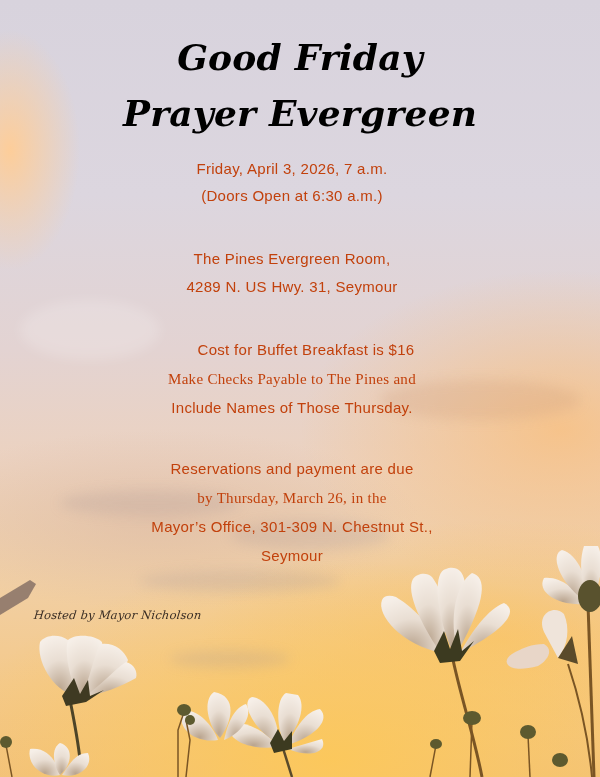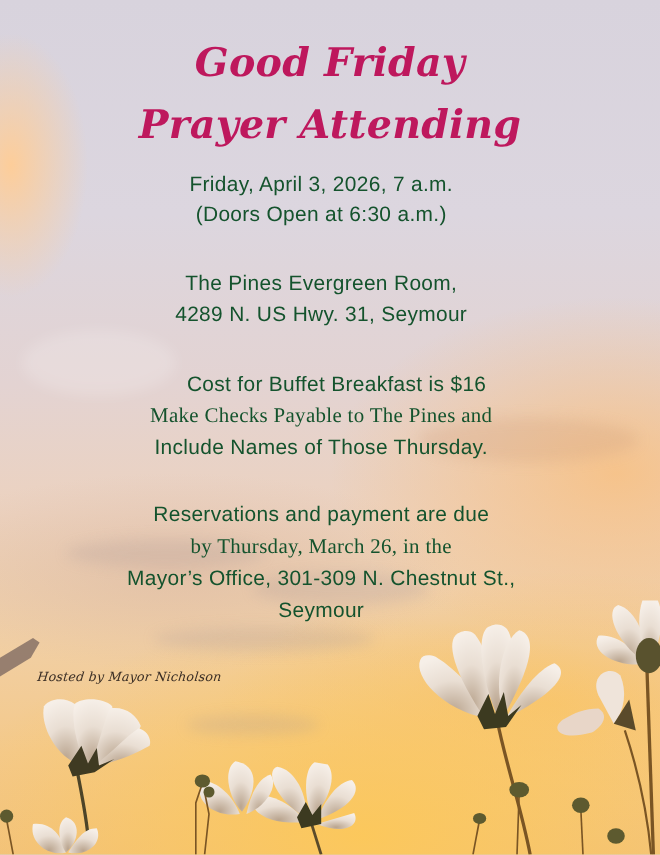--- a/index.html
+++ b/index.html
@@ -25,29 +25,29 @@
       filter: blur(6px);
     }
     .content {
       position: absolute; left: 0; right: 0; top: 0;
       text-align: center; color: #3b2e1f;
     }
     .title {
       font-family: "DejaVu Serif", serif;
       font-style: italic; font-weight: bold;
       font-size: 36px; line-height: 48px; letter-spacing: 0.2px;
-      color: #be185d;
+      color: #000000;
     }
     .title-line1 { position: absolute; left: 0; right: 0; top: 33px; }
     .title-line2 { position: absolute; left: 0; right: 0; top: 89px; }
     .body-line {
       position: absolute; left: 0; right: 16px;
       font-family: "Liberation Sans", sans-serif;
-      font-size: 19px; line-height: 26px; letter-spacing: 0.3px;
-      color: #14532d;
+      font-size: 15px; line-height: 26px; letter-spacing: 0.3px;
+      color: #c2410c;
     }
     .host {
       position: absolute; left: 34px; top: 608px;
       font-family: "DejaVu Serif", serif; font-style: italic;
       font-size: 11.5px; color: #3a2e25; letter-spacing: 0.2px;
       transform: skewX(-6deg);
     }
     svg.flowers { position: absolute; left: 0; top: 0; }
   </style>
 </head>
@@ -139,21 +139,21 @@
       <ellipse cx="528" cy="732" rx="8" ry="7"></ellipse>
       <ellipse cx="436" cy="744" rx="6" ry="5"></ellipse>
       <ellipse cx="6" cy="742" rx="6" ry="6"></ellipse>
       <ellipse cx="560" cy="760" rx="8" ry="7"></ellipse>
     </g>
   </svg>
 </div>
 
 <div class="content">
   <div class="title title-line1">Good Friday</div>
-  <div class="title title-line2">Prayer Attending</div>
+  <div class="title title-line2">Prayer Evergreen</div>
 
   <div class="body-line" style="top:156px;">Friday, April 3, 2026, 7 a.m.</div>
   <div class="body-line" style="top:183px;">(Doors Open at 6:30 a.m.)</div>
 
   <div class="body-line" style="top:246px;">The Pines Evergreen Room,</div>
   <div class="body-line" style="top:274px;">4289 N. US Hwy. 31, Seymour</div>
 
   <div class="body-line" style="top:337px;margin-left:28px;">Cost for Buffet Breakfast is $16</div>
   <div class="body-line" style="top:366px;font-family:Liberation Serif, serif;">Make Checks Payable to The Pines and</div>
   <div class="body-line" style="top:395px;">Include Names of Those Thursday.</div>

